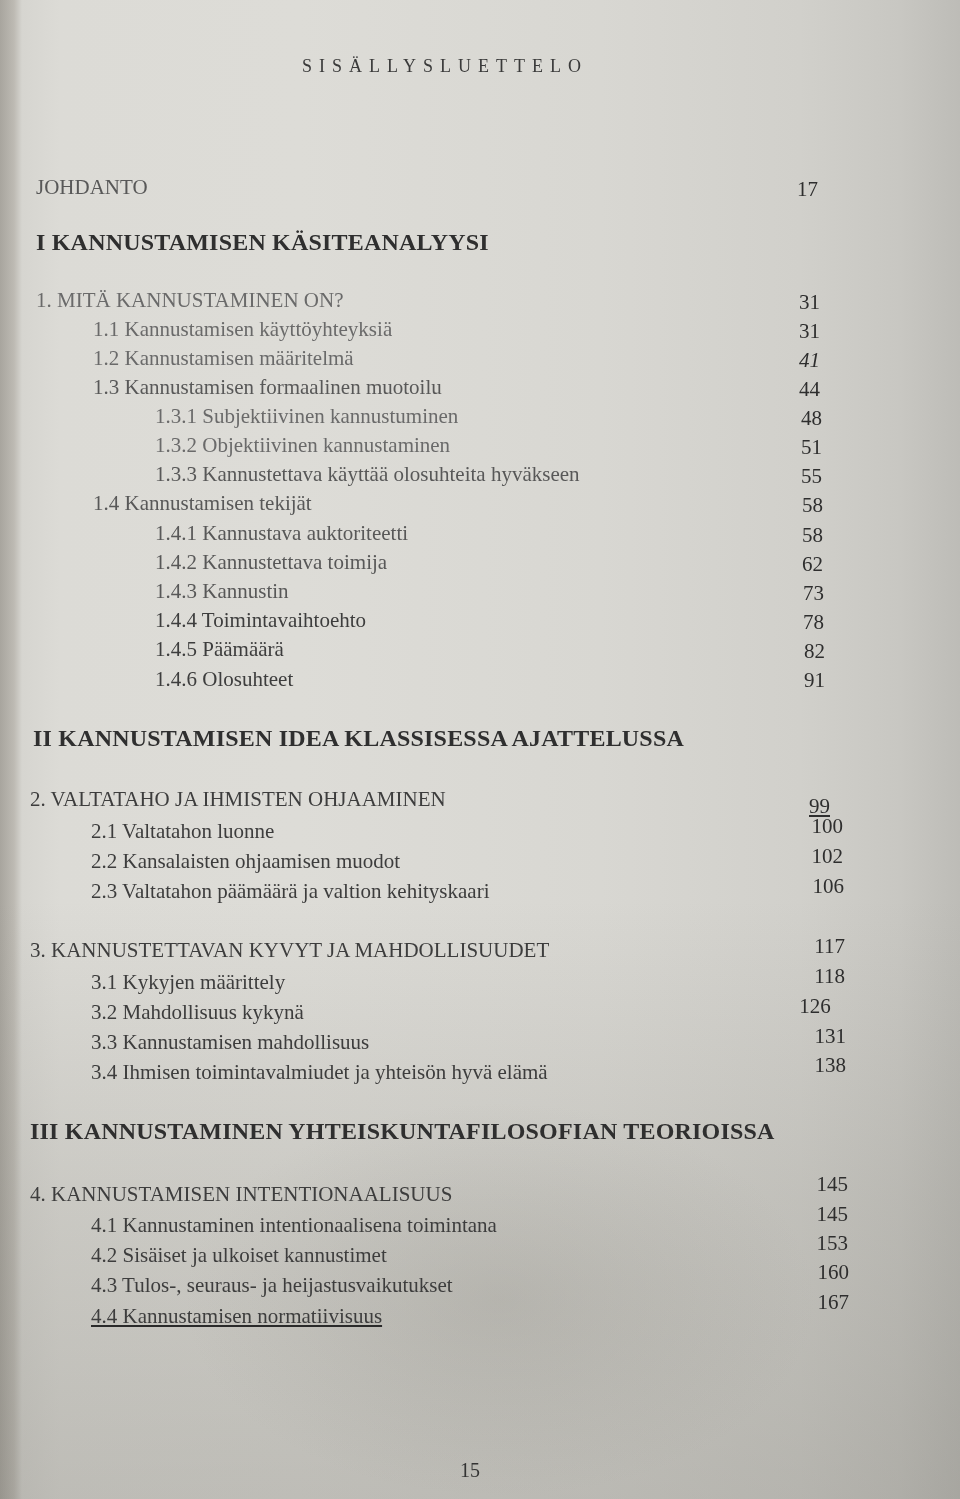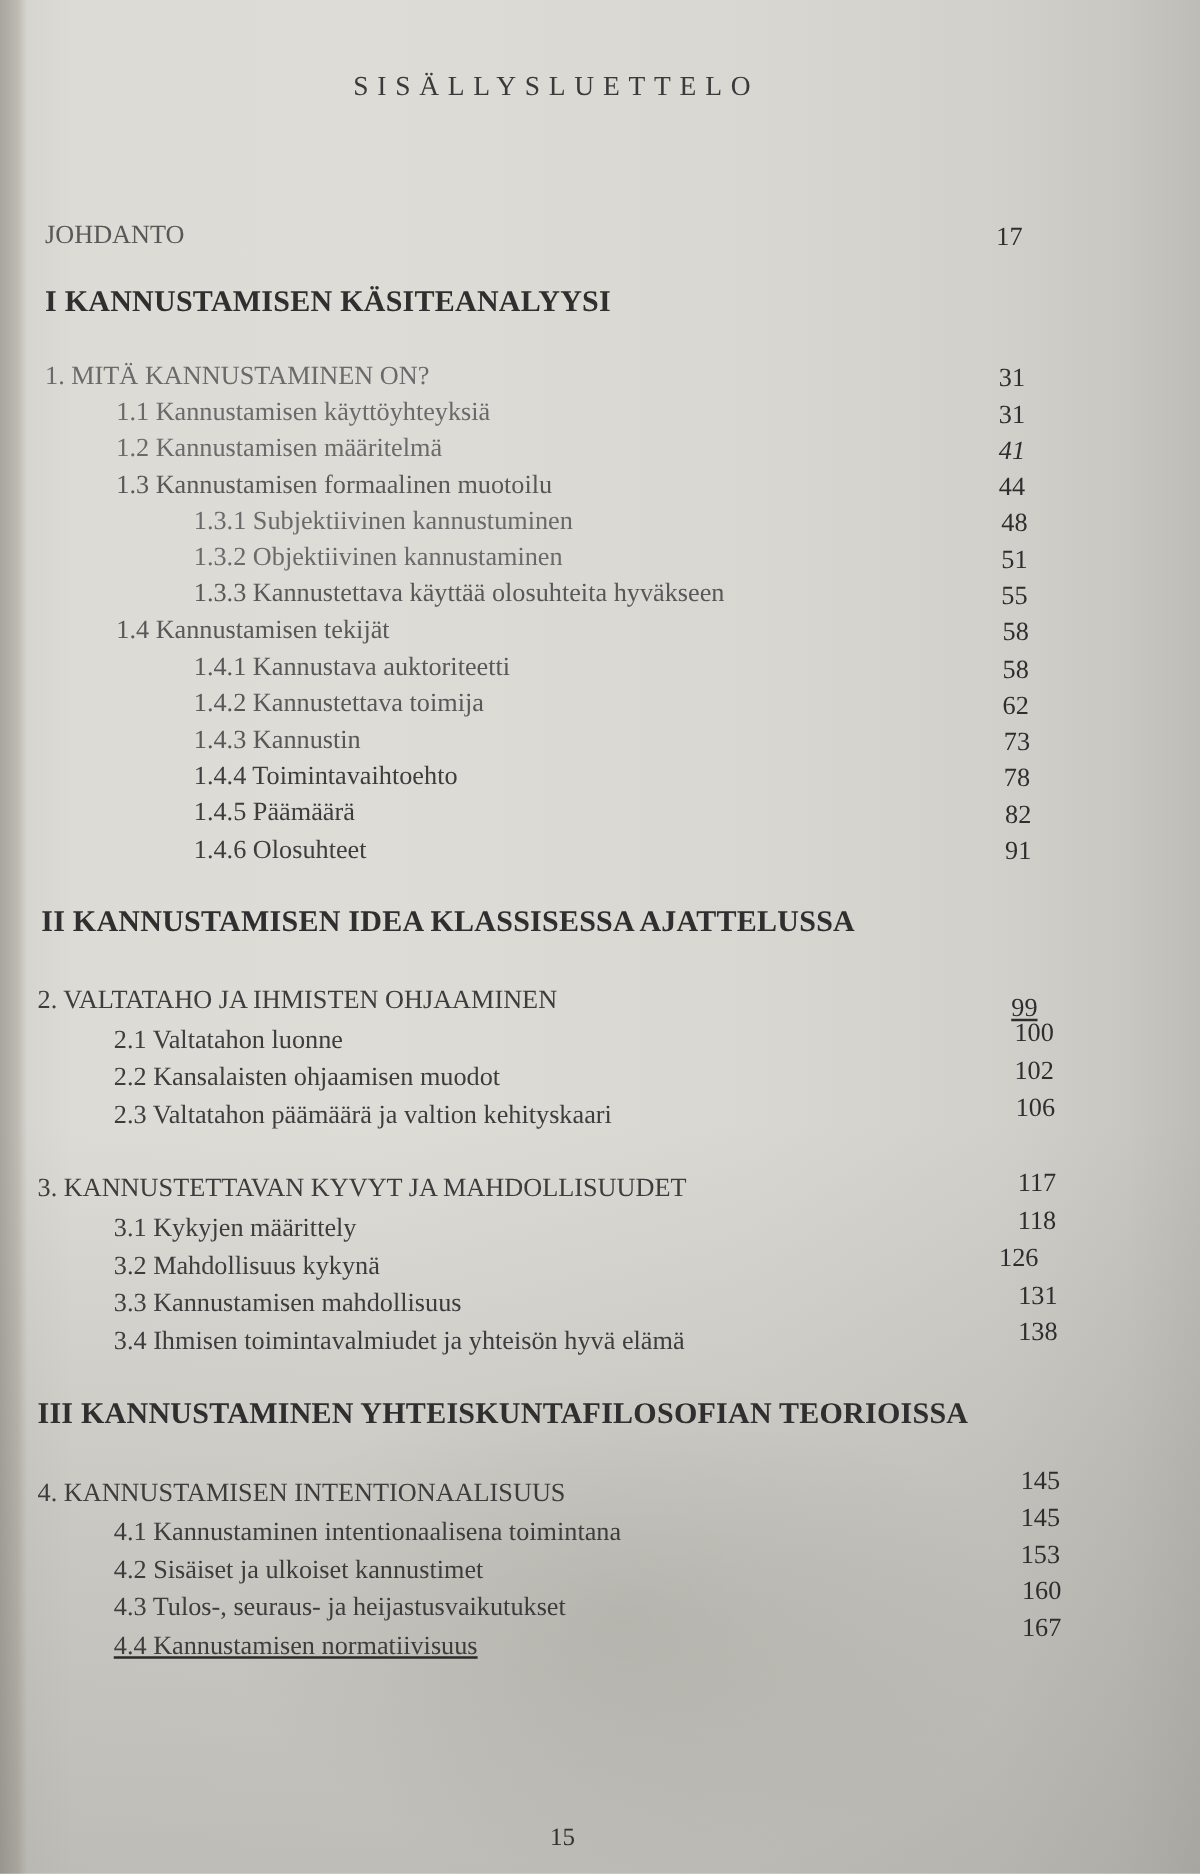--- a/index.html
+++ b/index.html
@@ -28,21 +28,21 @@
       width: 640px; height: 399px;
       background: radial-gradient(ellipse at center, rgba(130,128,120,0.22) 0%, rgba(130,128,120,0) 70%);
       pointer-events: none;
     }
     .title {
       position: absolute;
       top: 56px;
       left: 0;
       width: 890px;
       text-align: center;
-      font-size: 22px;
+      font-size: 18px;
       letter-spacing: 7px;
       color: #3a3a3a;
       font-weight: normal;
     }
     .entry {
       position: absolute;
       white-space: nowrap;
       font-size: 21px;
       line-height: 26px;
     }
@@ -67,21 +67,21 @@
       color: #3a3a3a;
       text-transform: none;
     }
     .faded { color: #6a6a6a !important; }
     .faded2 { color: #585858 !important; }
     .folio {
       position: absolute;
       top: 1459px;
       left: 440px;
       width: 40px;
-      text-align: left;
+      text-align: right;
       font-size: 20px;
       color: #333;
     }
   </style>
 </head>
 <body>
 
 <div class="page-shade"></div>
 <div class="page-shade-2"></div>
 

